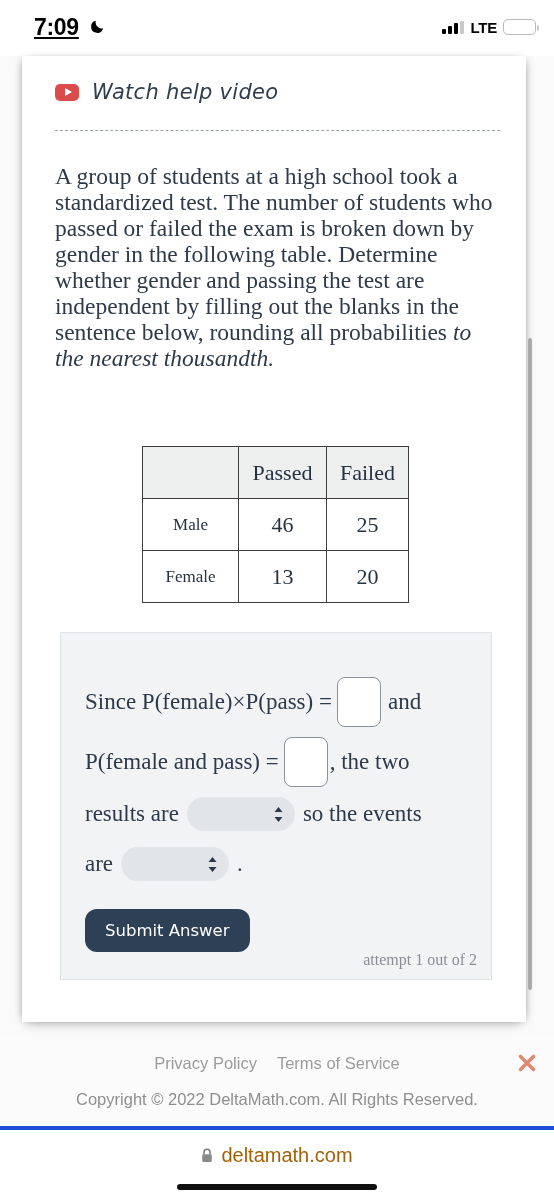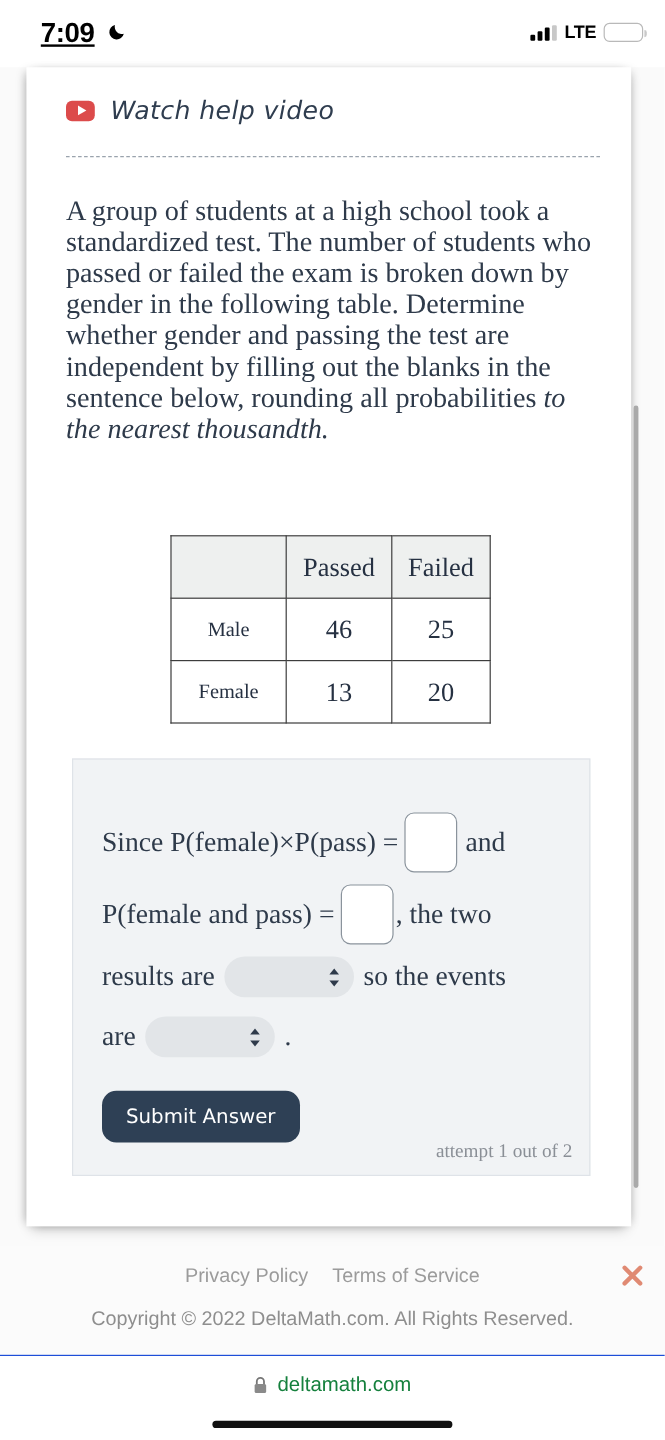--- a/index.html
+++ b/index.html
@@ -152,21 +152,21 @@
   
   .scroll-track { position:absolute; right:20px; top:56px; width:6px; height:966px; }
   .scroll-thumb {
     position:absolute; right:22px; top:338px; width:4px; height:652px;
     background:#a9a9a9; border-radius:2px;
   }
 
   
   .footer {
     position:absolute; left:0; top:1038px; width:554px; height:92px;
-    background:#fbfbfb; border-bottom:1px solid #1d4ed8;
+    background:#fbfbfb; border-bottom:4px solid #1d4ed8;
   }
   .f-links {
     position:absolute; top:16px; width:554px; text-align:center;
     font-size:16.5px; color:#9b9b9b;
   }
   .f-links a { color:#9b9b9b; text-decoration:none; margin:0 10px; }
   .f-copy {
     position:absolute; top:52px; width:554px; text-align:center;
     font-size:16.5px; color:#8e8e8e;
   }
@@ -175,21 +175,21 @@
     width:22px; height:22px; cursor:pointer;
   }
 
   
   .browser-bar { position:absolute; left:0; top:1130px; width:554px; height:70px; background:#fff; }
   .url-row {
     position:absolute; top:14px; width:554px;
     display:flex; align-items:center; justify-content:center; gap:8px;
   }
   .lock { width:12px; height:15px; display:block; }
-  .url-text { font-size:17px; color:#15803d; }
+  .url-text { font-size:20px; color:#a16207; }
   .home-ind {
     position:absolute; left:50%; transform:translateX(-50%);
     top:54px; width:200px; height:6px; background:#111; border-radius:3px;
   }
 </style>
 </head>
 <body>
 
 <div id="root">
 

